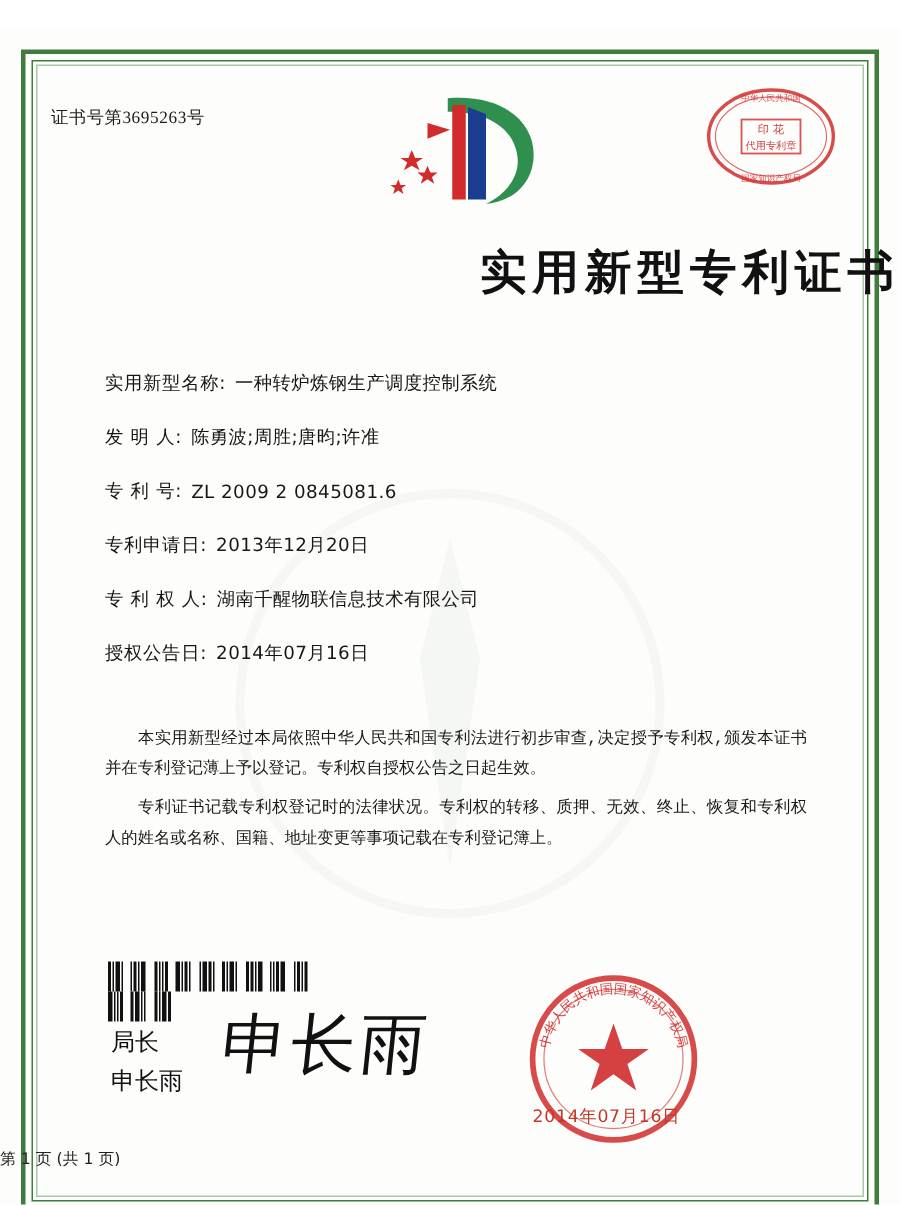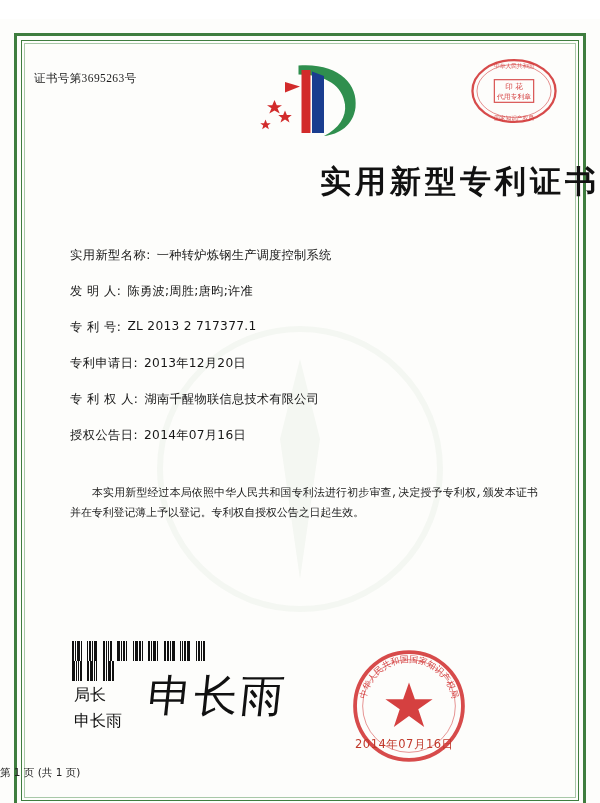--- a/index.html
+++ b/index.html
@@ -97,21 +97,21 @@
   }
   
   .fields {
     position: absolute;
     left: 70px;
     top: 228px;
     right: 60px;
   }
   .field-row {
     display: flex;
-    align-items: flex-start;
+    align-items: center;
     margin-bottom: 19px;
     font-size: 12.2px;
     color: #161616;
     font-family: "DejaVu Sans", "Liberation Sans", sans-serif;
   }
   .field-label {
     white-space: nowrap;
     letter-spacing: 0.5px;
   }
   .field-value {
@@ -260,38 +260,39 @@
     <div class="field-row">
       <span class="field-label">实用新型名称:</span>
       <span class="field-value">一种转炉炼钢生产调度控制系统</span>
     </div>
     <div class="field-row">
       <span class="field-label">发  明  人:</span>
       <span class="field-value">陈勇波;周胜;唐昀;许准</span>
     </div>
     <div class="field-row">
       <span class="field-label">专  利  号:</span>
-      <span class="field-value">ZL 2013 2 717377.1</span>
+      <span class="field-value">ZL 2009 2 0845081.6</span>
     </div>
     <div class="field-row">
       <span class="field-label">专利申请日:</span>
       <span class="field-value">2013年12月20日</span>
     </div>
     <div class="field-row">
       <span class="field-label">专  利  权  人:</span>
       <span class="field-value">湖南千醒物联信息技术有限公司</span>
     </div>
     <div class="field-row">
       <span class="field-label">授权公告日:</span>
       <span class="field-value">2014年07月16日</span>
     </div>
   </div>
 
   <div class="body-text">
     <p>本实用新型经过本局依照中华人民共和国专利法进行初步审查,决定授予专利权,颁发本证书并在专利登记薄上予以登记。专利权自授权公告之日起生效。</p>
+    <p>专利证书记载专利权登记时的法律状况。专利权的转移、质押、无效、终止、恢复和专利权人的姓名或名称、国籍、地址变更等事项记载在专利登记簿上。</p>
   </div>
 
   <div class="barcode">
     <span style="width:2px"></span><span style="width:1px"></span><span style="width:3px"></span><span style="width:1px"></span>
     <span style="width:1px"></span><span style="width:2px"></span><span style="width:1px"></span><span style="width:3px"></span>
     <span style="width:2px"></span><span style="width:1px"></span><span style="width:1px"></span><span style="width:2px"></span>
     <span style="width:3px"></span><span style="width:1px"></span><span style="width:2px"></span><span style="width:1px"></span>
     <span style="width:1px"></span><span style="width:3px"></span><span style="width:2px"></span><span style="width:1px"></span>
     <span style="width:2px"></span><span style="width:1px"></span><span style="width:3px"></span><span style="width:1px"></span>
     <span style="width:2px"></span><span style="width:2px"></span><span style="width:1px"></span><span style="width:3px"></span>

